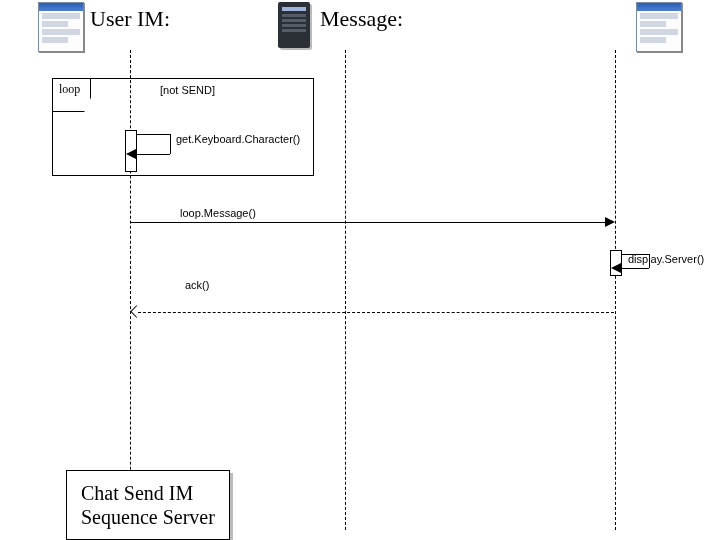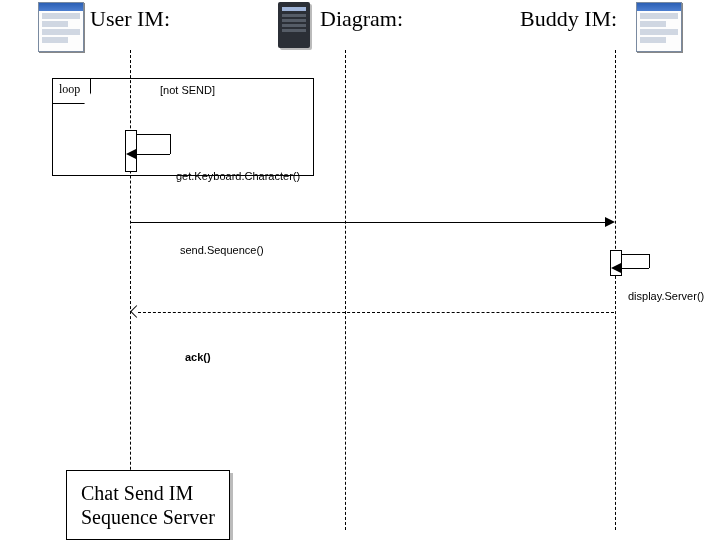--- a/index.html
+++ b/index.html
@@ -73,35 +73,34 @@
     position: absolute;
     border: 1px solid #000;
     background: transparent;
   }
   .fragment .op {
     position: absolute;
     left: -1px; top: -1px;
     border: 1px solid #000;
     background: #fff;
     font-size: 12px;
-    padding: 3px 10px 6px 6px;
+    padding: 3px 10px 14px 6px;
     font-family: "Times New Roman", serif;
     clip-path: polygon(0 0, 100% 0, 100% 55%, 82% 100%, 0 100%);
   }
   .guard {
     position: absolute;
     font-size: 11px;
     font-family: Arial, sans-serif;
   }
   .msg {
     position: absolute;
     font-size: 11px;
     font-family: Arial, sans-serif;
     white-space: nowrap;
-    margin-top: 37px;
   }
   
   .arrow-line {
     position: absolute;
     height: 0;
   }
   .solid { border-top: 1px solid #000; }
   .dashed { border-top: 1px dashed #000; }
   .arrow-head {
     position: absolute;
@@ -142,52 +141,51 @@
   <div class="server-icon" style="left:278px; top:2px;"></div>
   <div class="im-window" style="left:636px; top:2px;">
     <div class="titlebar"></div>
     <div class="row"></div>
       <div class="row short"></div>
       <div class="row"></div>
       <div class="row short"></div>
   </div>
 
   <div class="lifelabel" style="left:90px;  top:6px;text-align:center;">User IM:</div>
-  <div class="lifelabel" style="left:320px; top:6px;">Diagram:</div>
-  <div class="lifelabel" style="left:520px; top:6px;">Buddy  IM:</div>
+  <div class="lifelabel" style="left:320px; top:6px;">Message:</div>
 
   <div class="lifeline" style="left:130px;"></div>
   <div class="lifeline" style="left:345px;"></div>
   <div class="lifeline" style="left:615px;"></div>
 
   <div class="fragment" style="left:52px; top:78px; width:260px; height:96px;">
     <div class="op">loop</div>
   </div>
   <div class="guard" style="left:160px; top:84px;">[not SEND]</div>
 
   <div class="activation" style="left:125px; top:130px; height:40px;"></div>
 
   <div class="arrow-line solid" style="left:136px; top:134px; width:34px;"></div>
   <div style="position:absolute; left:170px; top:134px; height:20px; border-left:1px solid #000;"></div>
   <div class="arrow-line solid" style="left:136px; top:154px; width:34px;"></div>
   <div class="arrow-head left" style="left:126px; top:149px;"></div>
   <div class="msg" style="left:176px; top:133px;">get.Keyboard.Character()</div>
 
-  <div class="msg" style="left:180px; top:207px;">send.Sequence()</div>
+  <div class="msg" style="left:180px; top:207px;">loop.Message()</div>
   <div class="arrow-line solid" style="left:131px; top:222px; width:478px;"></div>
   <div class="arrow-head right" style="left:605px; top:217px;"></div>
 
   <div class="activation" style="left:610px; top:250px; height:24px;"></div>
   <div class="arrow-line solid" style="left:621px; top:254px; width:28px;"></div>
   <div style="position:absolute; left:649px; top:254px; height:14px; border-left:1px solid #000;"></div>
   <div class="arrow-line solid" style="left:621px; top:268px; width:28px;"></div>
   <div class="arrow-head left" style="left:611px; top:263px;"></div>
   <div class="msg" style="left:628px; top:253px;">display.Server()</div>
 
-  <div class="msg" style="left:185px; top:314px;font-weight:bold;">ack()</div>
+  <div class="msg" style="left:185px; top:279px;">ack()</div>
   <div class="arrow-line dashed" style="left:138px; top:312px; width:476px;"></div>
   <div class="arrow-head.open-left" style="position:absolute; left:132px; top:307px; width:8px; height:8px; border-top:1px solid #000; border-left:1px solid #000; transform:rotate(-45deg);"></div>
 
   <div class="title-box" style="left:66px; top:470px;">
     <div>Chat  Send IM</div>
     <div>Sequence Server</div>
   </div>
 
 </div>
 

